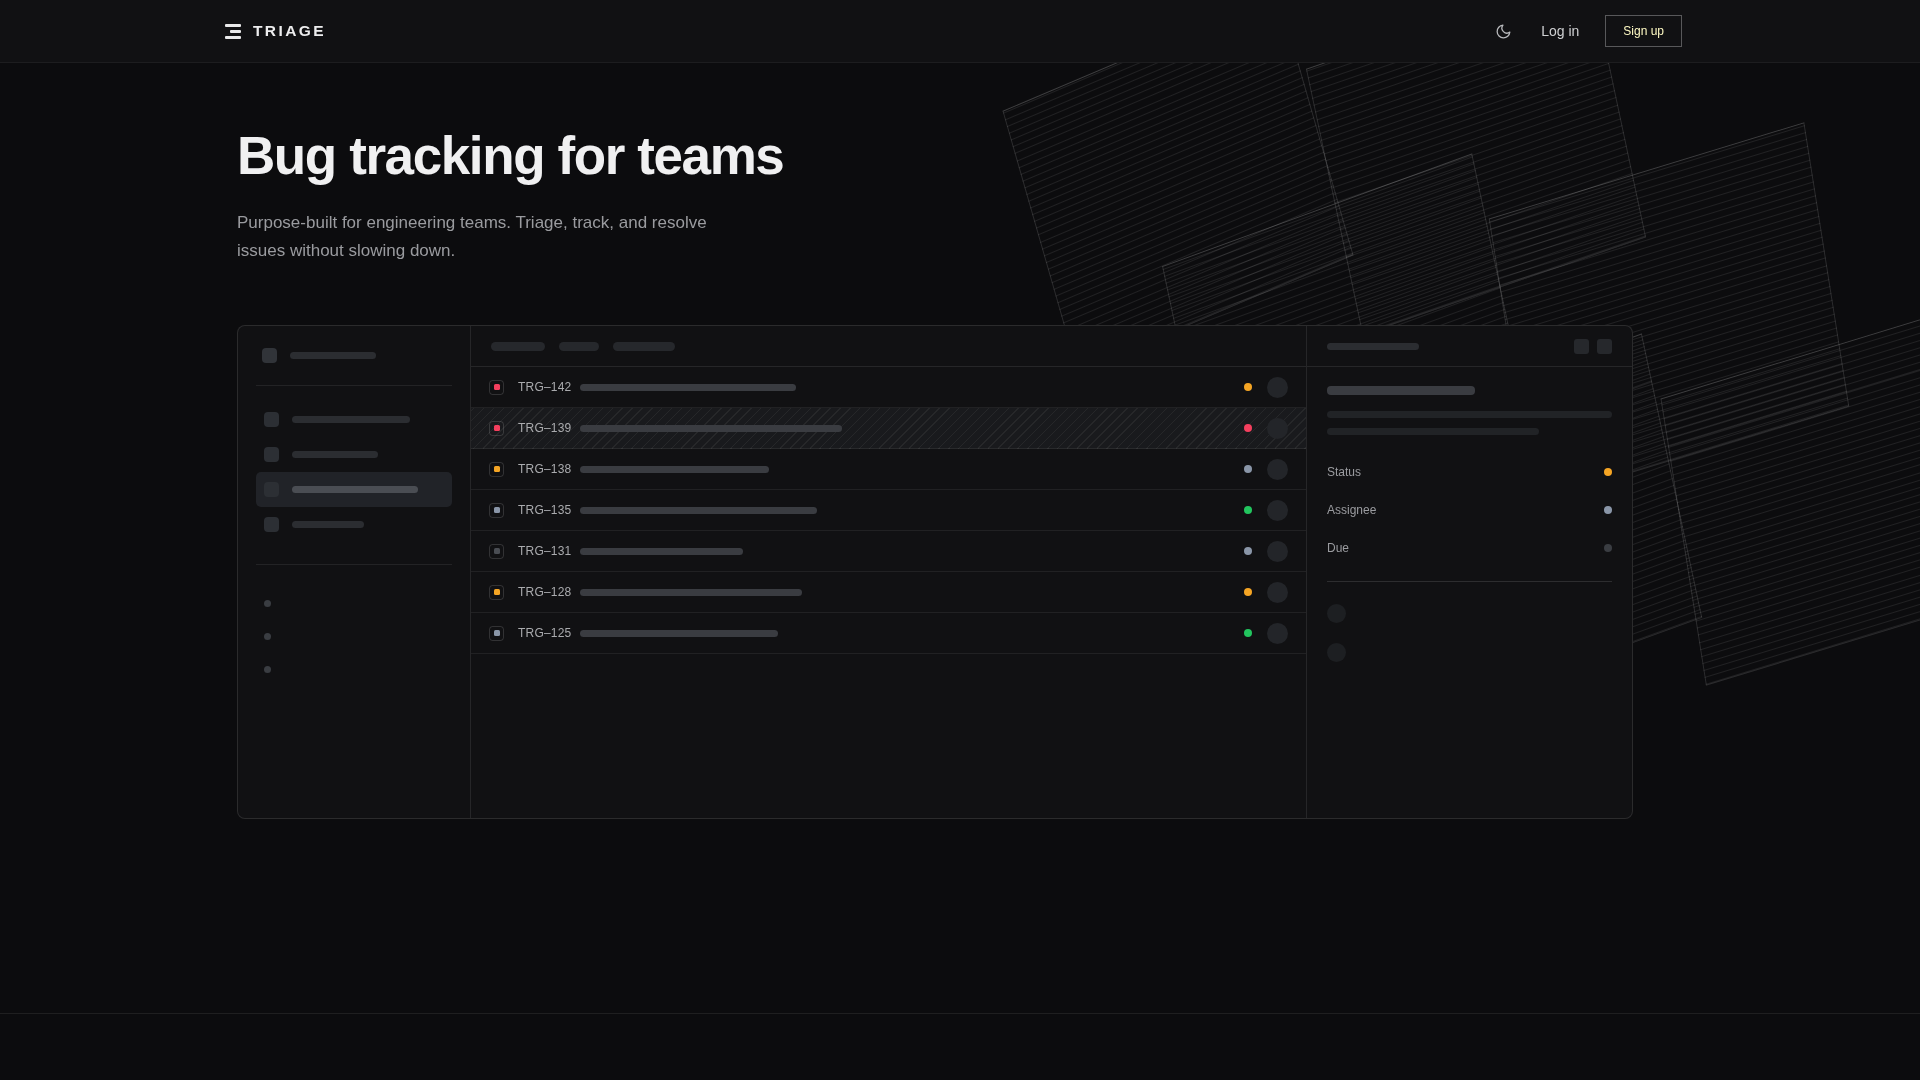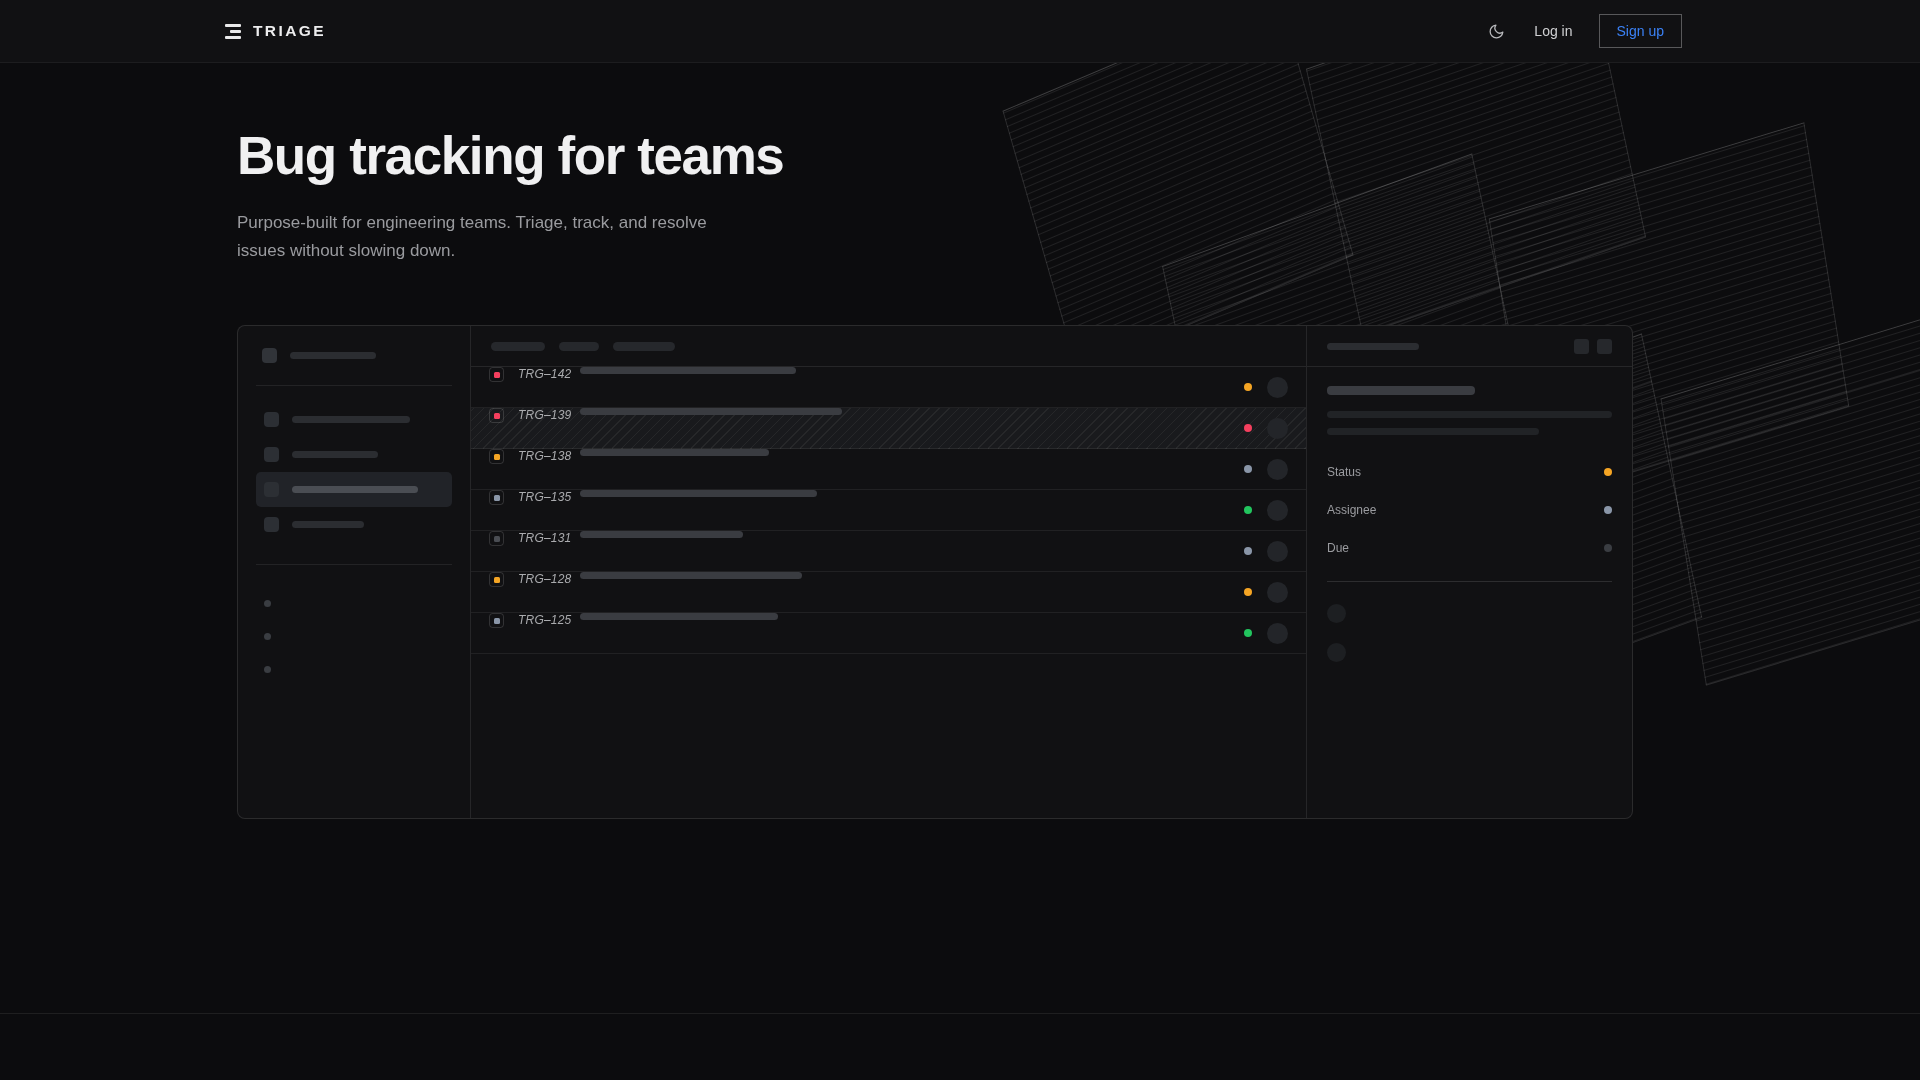--- a/index.html
+++ b/index.html
@@ -59,21 +59,21 @@
   .nav-right{
     position:absolute; right:238px; top:50%; transform:translateY(-50%);
     display:flex; align-items:center; gap:26px;
   }
   .icon-btn{
     width:24px; height:24px; display:flex; align-items:center; justify-content:center;
     cursor:pointer; color:#b9babd;
   }
   .nav-link{ font-size:14px; color:#cfd0d2; cursor:pointer; }
   .btn-outline{
-    font-size:14px; color:#3b82f6; padding:8px 17px;
+    font-size:12px; color:#fef9c3; padding:8px 17px;
     border:1px solid rgba(255,255,255,0.30); background:transparent;
     cursor:pointer; font-family:inherit;
   }
 
   
   .hero{ position:relative; z-index:3; padding-left:237px; padding-top:62px; }
   .hero h1{
     font-size:53px; line-height:1.18; font-weight:bold;
     letter-spacing:-1.4px; color:#f0f0f1; max-width:680px;
   }
@@ -119,23 +119,23 @@
   .dot-sm{ width:7px; height:7px; border-radius:50%; background:#3a3d42; }
 
   
   .m-list{ flex:1 1 auto; border-right:1px solid rgba(255,255,255,0.09); }
   .m-toolbar{
     height:41px; display:flex; align-items:center; gap:14px; padding:0 20px;
     border-bottom:1px solid rgba(255,255,255,0.09);
   }
   .pill{ height:9px; border-radius:5px; background:#26282c; }
   .row{
-    height:41px; display:flex; padding:0 18px;
+    height:41px; display:flex; align-items:center; padding:0 18px;
     border-bottom:1px solid rgba(255,255,255,0.07);
-    cursor:pointer; position:relative;font-style:italic;
+    cursor:pointer; position:relative;
   }
   .row.sel{
     background-image:repeating-linear-gradient(
       -45deg,
       rgba(255,255,255,0.055) 0px,
       rgba(255,255,255,0.055) 1px,
       rgba(255,255,255,0) 1px,
       rgba(255,255,255,0) 7px);
     background-color:#191a1d;
   }

